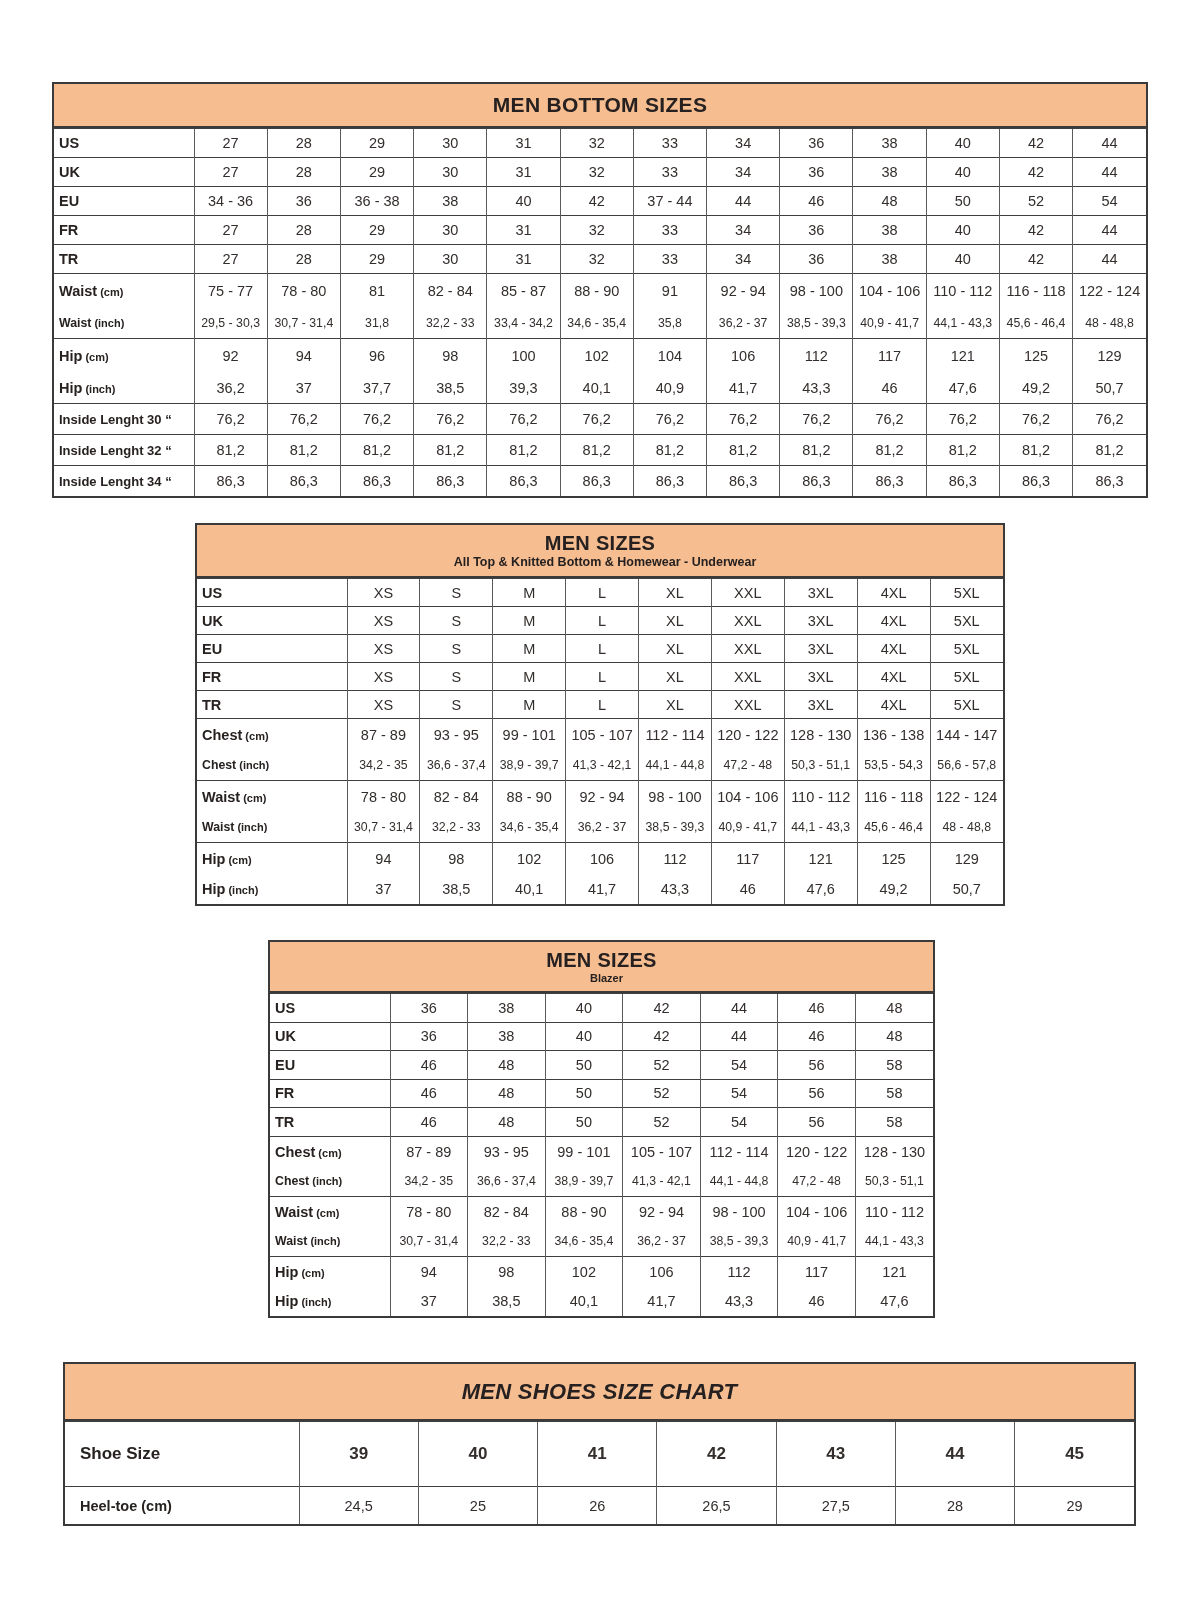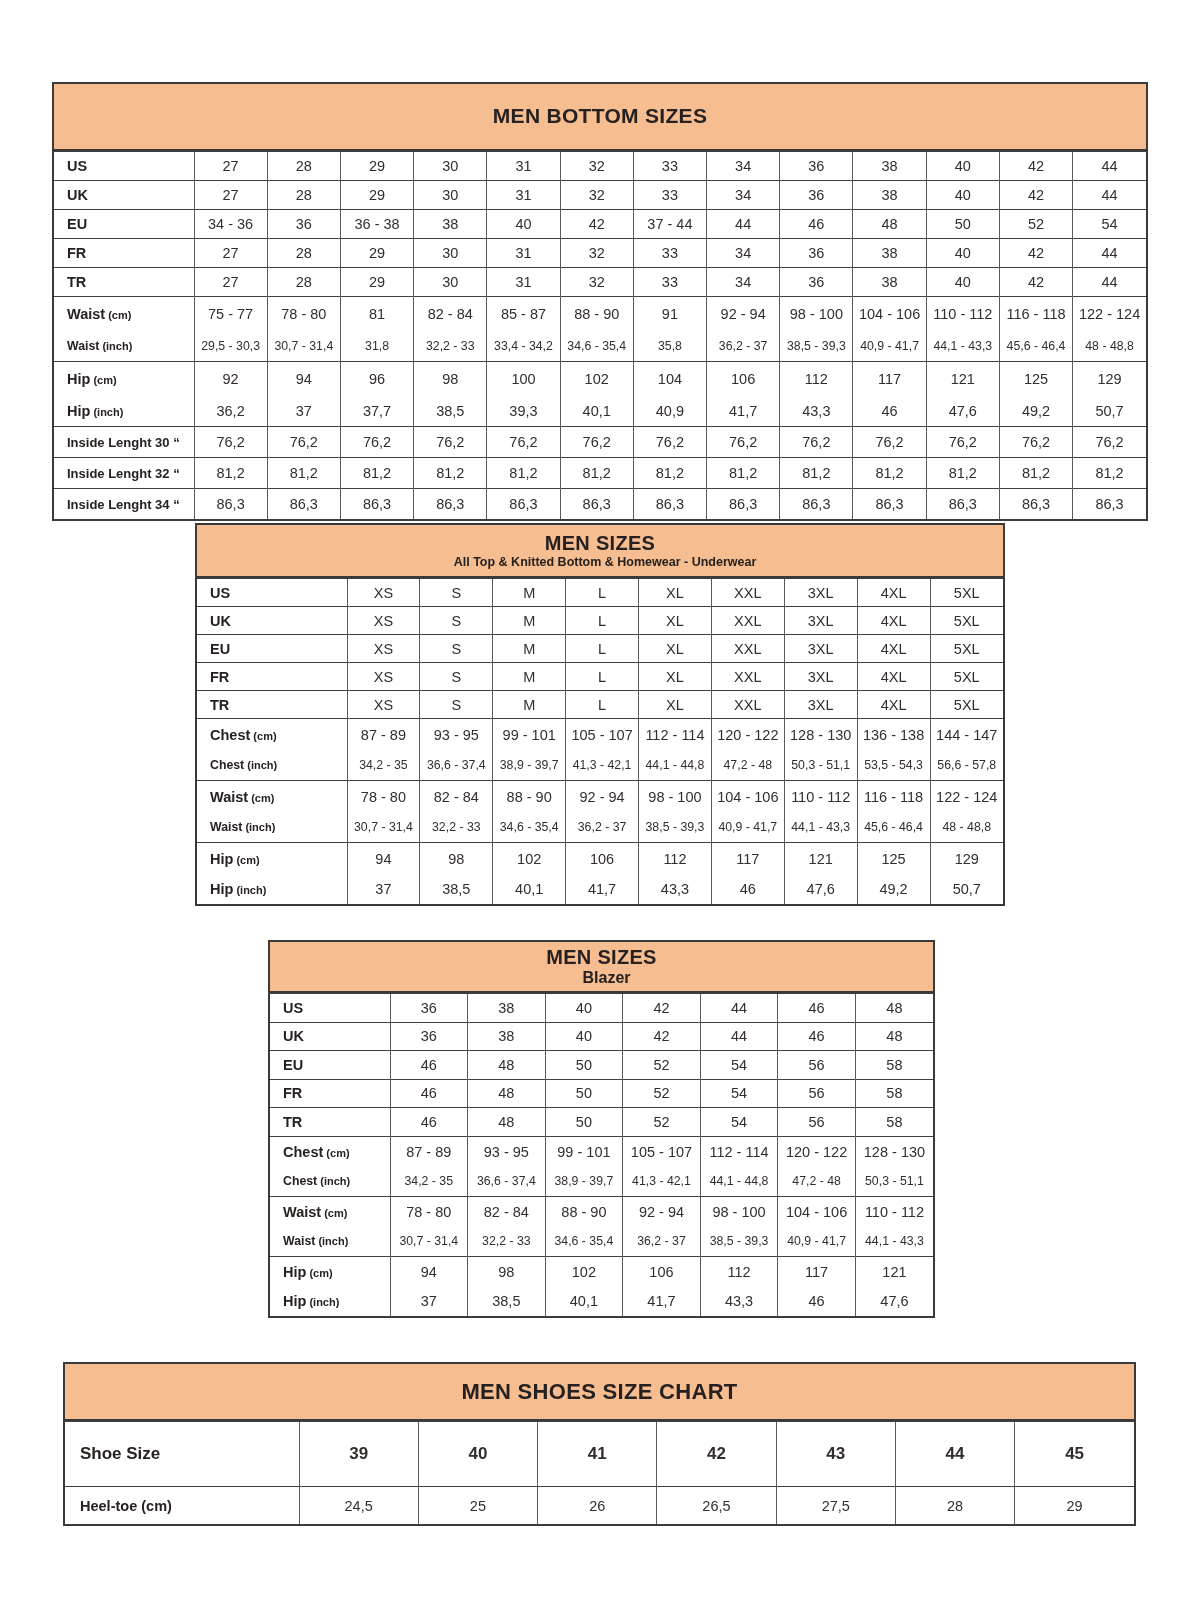--- a/index.html
+++ b/index.html
@@ -23,29 +23,29 @@
   .subtitle:empty{display:none;}
   table{width:100%;border-collapse:collapse;table-layout:fixed;}
   td{
     text-align:center;vertical-align:middle;padding:0;
     font-size:14.5px;color:#332e2c;overflow:hidden;white-space:nowrap;
   }
   td + td{border-left:1px solid #5a5a5a;}
   tbody tr.group-start td{border-top:1.5px solid #3f3f3f;}
   table tbody:first-child tr.group-start td{border-top:none;}
   td.label-cell{
-    text-align:left;padding-left:13px;font-weight:bold;color:#272220;
+    text-align:left;padding-left:5px;font-weight:bold;color:#272220;
   }
   .unit{font-size:11px;font-weight:bold;}
   tr.inch-sm td{font-size:12.3px;}
   tr.il td.label-cell{font-size:13px;}
 
   
   .tbl1{left:52px;top:82px;width:1096px;}
-  .tbl1 .title-band{height:67px;}
+  .tbl1 .title-band{height:44px;}
   .tbl1 .title{font-size:21px;}
   .tbl1 col.c-label{width:140px;}
   .tbl1 tr.size td{height:28px;}
   .tbl1 tr.cm td{height:33px;}
   .tbl1 tr.inch-sm td,.tbl1 tr.inch td{height:31px;}
   .tbl1 tr.il td{height:30px;}
 
   
   .tbl2{left:195px;top:523px;width:810px;}
   .tbl2 .title-band{height:53px;}
@@ -53,21 +53,21 @@
   .tbl2 .subtitle{font-size:12.5px;}
   .tbl2 col.c-label{width:150px;}
   .tbl2 tr.size td{height:27px;}
   .tbl2 tr.cm td{height:31px;}
   .tbl2 tr.inch-sm td,.tbl2 tr.inch td{height:30px;}
 
   
   .tbl3{left:268px;top:940px;width:667px;}
   .tbl3 .title-band{height:51px;}
   .tbl3 .title{font-size:20px;}
-  .tbl3 .subtitle{font-size:16px;}
+  .tbl3 .subtitle{font-size:11px;}
   .tbl3 col.c-label{width:120px;}
   .tbl3 tr.size td{height:27.5px;}
   .tbl3 tr.cm td{height:30px;}
   .tbl3 tr.inch-sm td,.tbl3 tr.inch td{height:29px;}
 
   
   .tbl4{left:63px;top:1362px;width:1073px;}
   .tbl4 .title-band{height:57px;}
   .tbl4 .title{font-size:22px;}
   .tbl4 col.c-label{width:234px;}
@@ -629,21 +629,21 @@
             <td>43,3</td>
             <td>46</td>
             <td>47,6</td>
           </tr>
         </tbody>
       </table>
     </div>
 </section>
 
 <section class="size-table tbl4">
-  <div class="title-band" style="background: rgb(245, 189, 144);">
+  <div class="title-band" style="background: rgb(245, 189, 144); font-style: italic;">
     <div class="title">MEN SHOES SIZE CHART</div>
 
   </div>
   <div class="grid">
       <table>
         <colgroup>
           <col class="c-label">
           <col>
           <col>
           <col>

